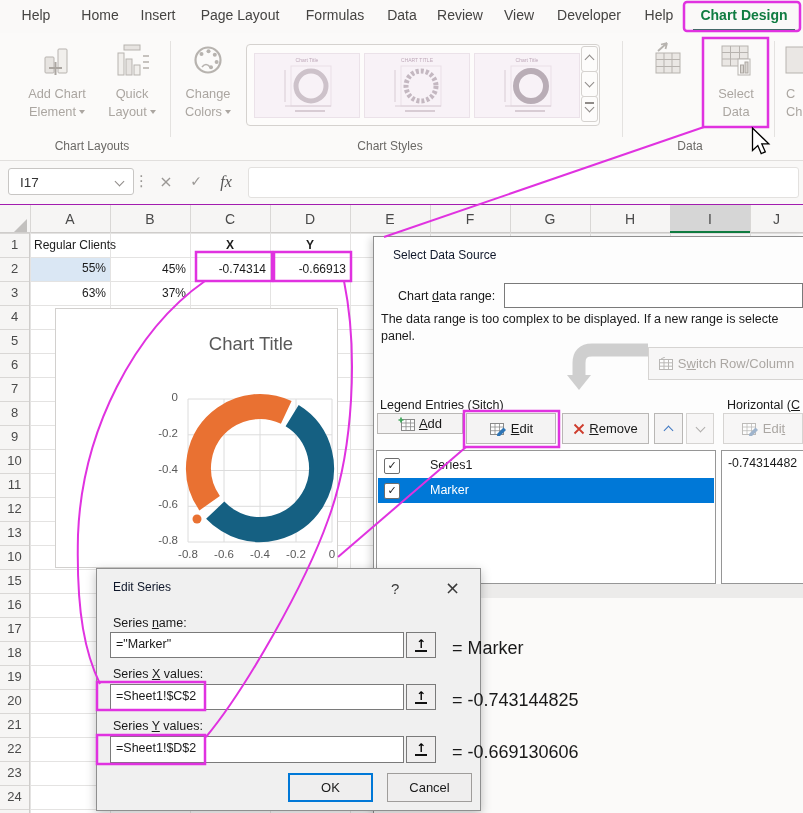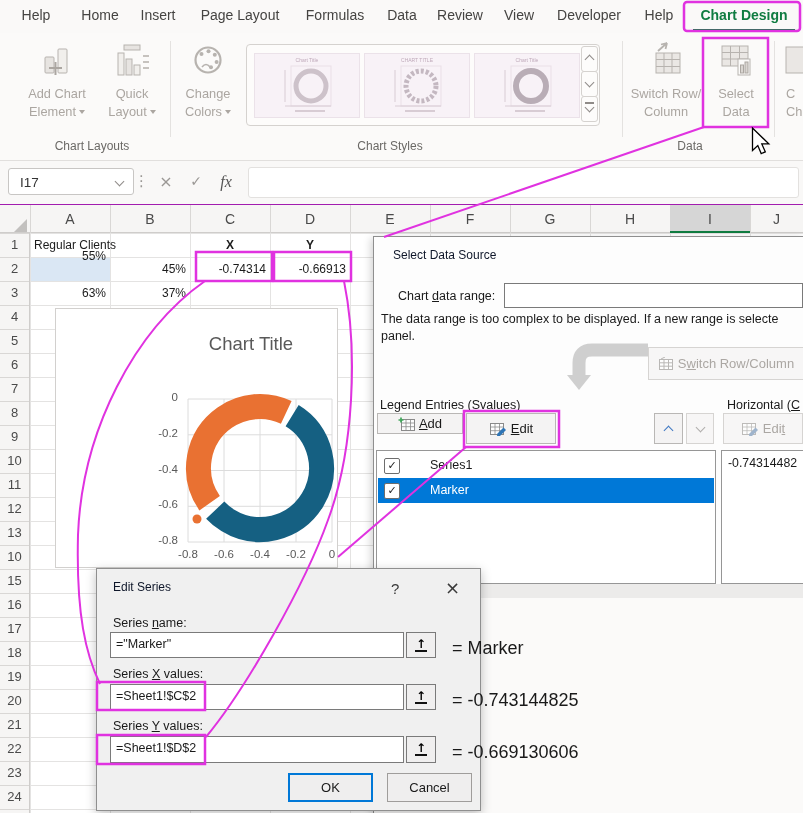--- a/index.html
+++ b/index.html
@@ -161,22 +161,20 @@
     </div>
   </div>
   <div class="vdiv" style="left:622px"></div>
 
   <div class="rbtn" style="left:624px;top:8px;width:84px">
     <svg width="40" height="40">
       <path d="M12 10 L21 2 M21 2l-6 1.5M21 2l-1.5 6" stroke="#B7B3AF" stroke-width="1.8" fill="none"></path>
       <rect x="10" y="12" width="24" height="20" fill="#EAE7E4" stroke="#B7B3AF"></rect>
       <path d="M10 18.5h24M10 25.5h24M18 12v20M26 12v20" stroke="#B7B3AF" fill="none"></path>
     </svg>
-    <div class="rlabel"><span>Switch Row/</span><br>
-      <span>Column</span></div>
   </div>
   <div class="rbtn" style="left:706px;top:8px;width:60px">
     <svg width="40" height="40">
       <rect x="6" y="5" width="26" height="20" fill="#EAE7E4" stroke="#B7B3AF"></rect>
       <path d="M6 11.5h26M6 18h26M14.5 5v20M23.5 5v20" stroke="#B7B3AF" fill="none"></path>
       <rect x="22" y="18" width="12" height="16" fill="#FBFAF9" stroke="#B7B3AF"></rect>
       <rect x="24.5" y="24" width="3" height="8" fill="#D9D5D1" stroke="#ABA6A1"></rect>
       <rect x="29" y="21" width="3" height="11" fill="#D9D5D1" stroke="#ABA6A1"></rect>
     </svg>
     <div class="rlabel"><span>Select</span><br>
@@ -248,21 +246,21 @@
 <div class="rowhead" style="top:689px">20</div>
 <div class="rowhead" style="top:713px">21</div>
 <div class="rowhead" style="top:737px">22</div>
 <div class="rowhead" style="top:761px">23</div>
 <div class="rowhead" style="top:785px">24</div>
 
 <div class="abs" style="left:31px;top:258px;width:79px;height:23px;background:#DAE7F4"></div>
 <div class="cellv" style="left:34px;top:233px;width:150px">Regular Clients</div>
 <div class="cellv bold center" style="left:190px;top:233px;width:80px">X</div>
 <div class="cellv bold center" style="left:270px;top:233px;width:80px">Y</div>
-<div class="cellv right" style="left:30px;top:244px;width:76px">55%</div>
+<div class="cellv right" style="left:30px;top:256px;width:76px">55%</div>
 <div class="cellv right" style="left:110px;top:257px;width:76px">45%</div>
 <div class="cellv right" style="left:190px;top:257px;width:76px">-0.74314</div>
 <div class="cellv right" style="left:270px;top:257px;width:76px">-0.66913</div>
 <div class="cellv right" style="left:30px;top:281px;width:76px">63%</div>
 <div class="cellv right" style="left:110px;top:281px;width:76px">37%</div>
 
 <div class="abs chartobj">
   <div class="ctitle">Chart Title</div>
   <svg width="281" height="258" style="position:absolute;left:0;top:0">
     <g stroke="#DCDCDC" stroke-width="1">
@@ -308,37 +306,43 @@
   </svg>
   <div class="wbtn disabled" style="left:274px;top:110px;width:156px;height:33px">
     <svg width="16" height="13">
       <rect x="1.5" y="2.5" width="13" height="10" fill="#FDFDFD" stroke="#B9B7B5"></rect>
       <path d="M1.5 5.8h13M1.5 9.2h13M6 2.5v10M10.5 2.5v10" stroke="#B9B7B5" fill="none"></path>
       <path d="M3 2 L7 0" stroke="#B9B7B5"></path>
     </svg>
     <span><span>S</span><span class="mn">w</span><span>itch Row/Column</span></span>
   </div>
 
-  <div class="lbl" style="left:6px;top:161px"><span>Legend Entries (</span><span class="mn">S</span><span>values)</span></div>
+  <div class="lbl" style="left:6px;top:161px"><span>Legend Entries (</span><span class="mn">S</span><span>itch)</span></div>
 
   <div class="wbtn" style="left:3px;top:176px;width:86px;height:21px">
     <svg width="17" height="14">
       <rect x="3.5" y="2.5" width="13" height="11" fill="#FDFDFD" stroke="#8A8A8A"></rect>
       <path d="M3.5 6h13M3.5 9.7h13M8 2.5v11M12.5 2.5v11" stroke="#8A8A8A" fill="none" stroke-width=".8"></path>
       <path d="M3 .5v5M.5 3h5" stroke="#41A75B" stroke-width="1.7"></path>
     </svg>
     <span><span></span><span class="mn">A</span><span>dd</span></span>
   </div>
   <div class="wbtn" style="left:92px;top:176px;width:90px;height:31px">
     <svg width="18" height="15">
       <rect x="1.5" y="2.5" width="13" height="11" fill="#FDFDFD" stroke="#8A8A8A"></rect>
       <path d="M1.5 6h13M1.5 9.7h13M6 2.5v11M10.5 2.5v11" stroke="#8A8A8A" fill="none" stroke-width=".8"></path>
       <path d="M8.5 12.5l6-6 2.5 2.5-6 6-3.2.7z" fill="#2E75B6"></path>
     </svg>
     <span><span></span><span class="mn">E</span><span>dit</span></span>
+  </div>
+  <div class="wbtn" style="left:188px;top:176px;width:87px;height:31px">
+    <svg width="12" height="12">
+      <path d="M1.5 1.5l9 9M10.5 1.5l-9 9" stroke="#CE3B2C" stroke-width="1.8"></path>
+    </svg>
+    <span><span></span><span class="mn">R</span><span>emove</span></span>
   </div>
   <div class="wbtn" style="left:280px;top:176px;width:29px;height:31px">
     <span class="chev up" style="border-color:#3E77C2;margin-top:4px"></span>
   </div>
   <div class="wbtn disabled" style="left:312px;top:176px;width:28px;height:31px">
     <span class="chev dn" style="border-color:#B0AEAC;margin-top:-2px"></span>
   </div>
 
   <div class="listbox" style="left:2px;top:213px;width:340px;height:134px">
     <div class="lrow" style="top:2px">

